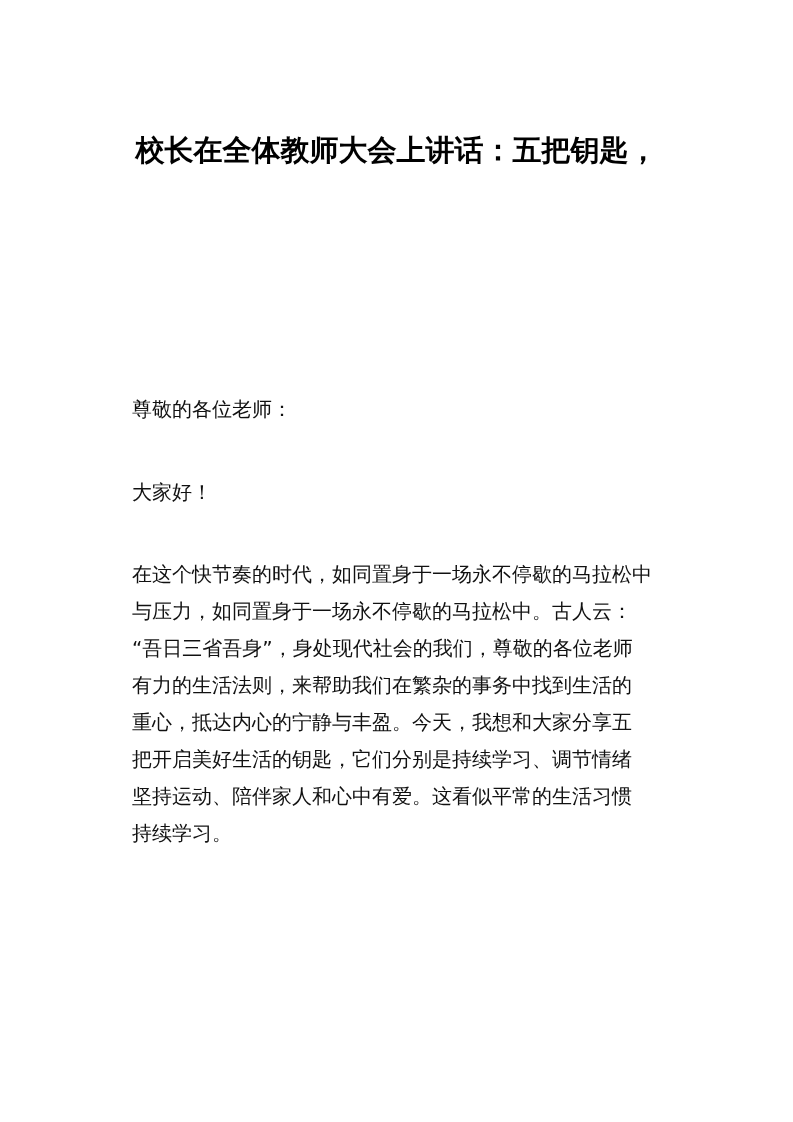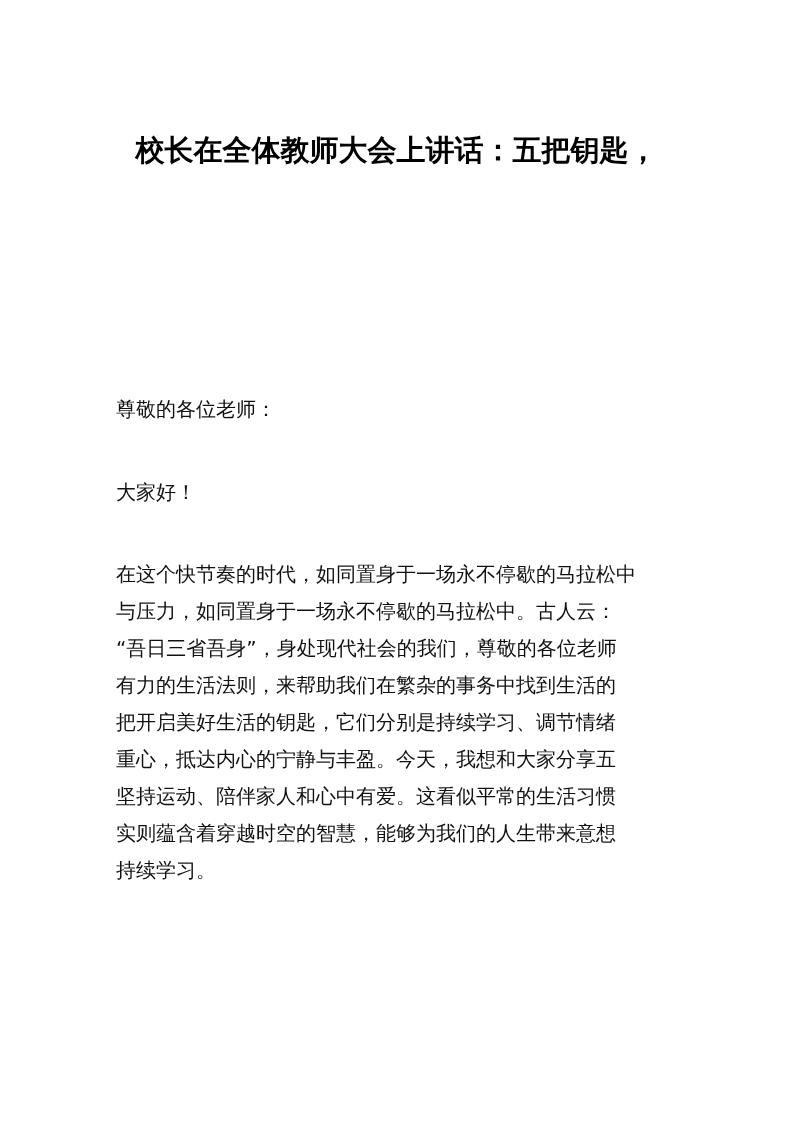--- a/index.html
+++ b/index.html
@@ -32,21 +32,21 @@
     line-height: 36px;
     letter-spacing: 0px;
     color: #000000;
     white-space: nowrap;
   }
   .title-1 { top: 132px; }
   .title-2 { top: 228px; }
 
   .para {
     position: absolute;
-    left: 116px;
+    left: 132px;
     width: 556px;
     font-size: 20px;
     line-height: 37px;
     color: #111111;
   }
   .line {
     display: block;
     white-space: nowrap;
     height: 37px;
   }
@@ -68,21 +68,20 @@
 
   <div class="para greeting">
     <span class="line">大家好！</span>
   </div>
 
   <div class="para body-para">
     <span class="line">在这个快节奏的时代，如同置身于一场永不停歇的马拉松中</span>
     <span class="line">与压力，如同置身于一场永不停歇的马拉松中。古人云：</span>
     <span class="line">“吾日三省吾身”，身处现代社会的我们，尊敬的各位老师</span>
     <span class="line">有力的生活法则，来帮助我们在繁杂的事务中找到生活的</span>
+    <span class="line">重心，抵达内心的宁静与丰盈。今天，我想和大家分享五</span>
     <span class="line">把开启美好生活的钥匙，它们分别是持续学习、调节情绪</span>
-    <span class="line">重心，抵达内心的宁静与丰盈。今天，我想和大家分享五</span>
     <span class="line">坚持运动、陪伴家人和心中有爱。这看似平常的生活习惯</span>
-    <span class="line">实则蕴含着穿越时空的智慧，能够为我们的人生带来意想</span>
     <span class="line">持续学习。</span>
   </div>
 
 
 </div>
 
 </body></html>

